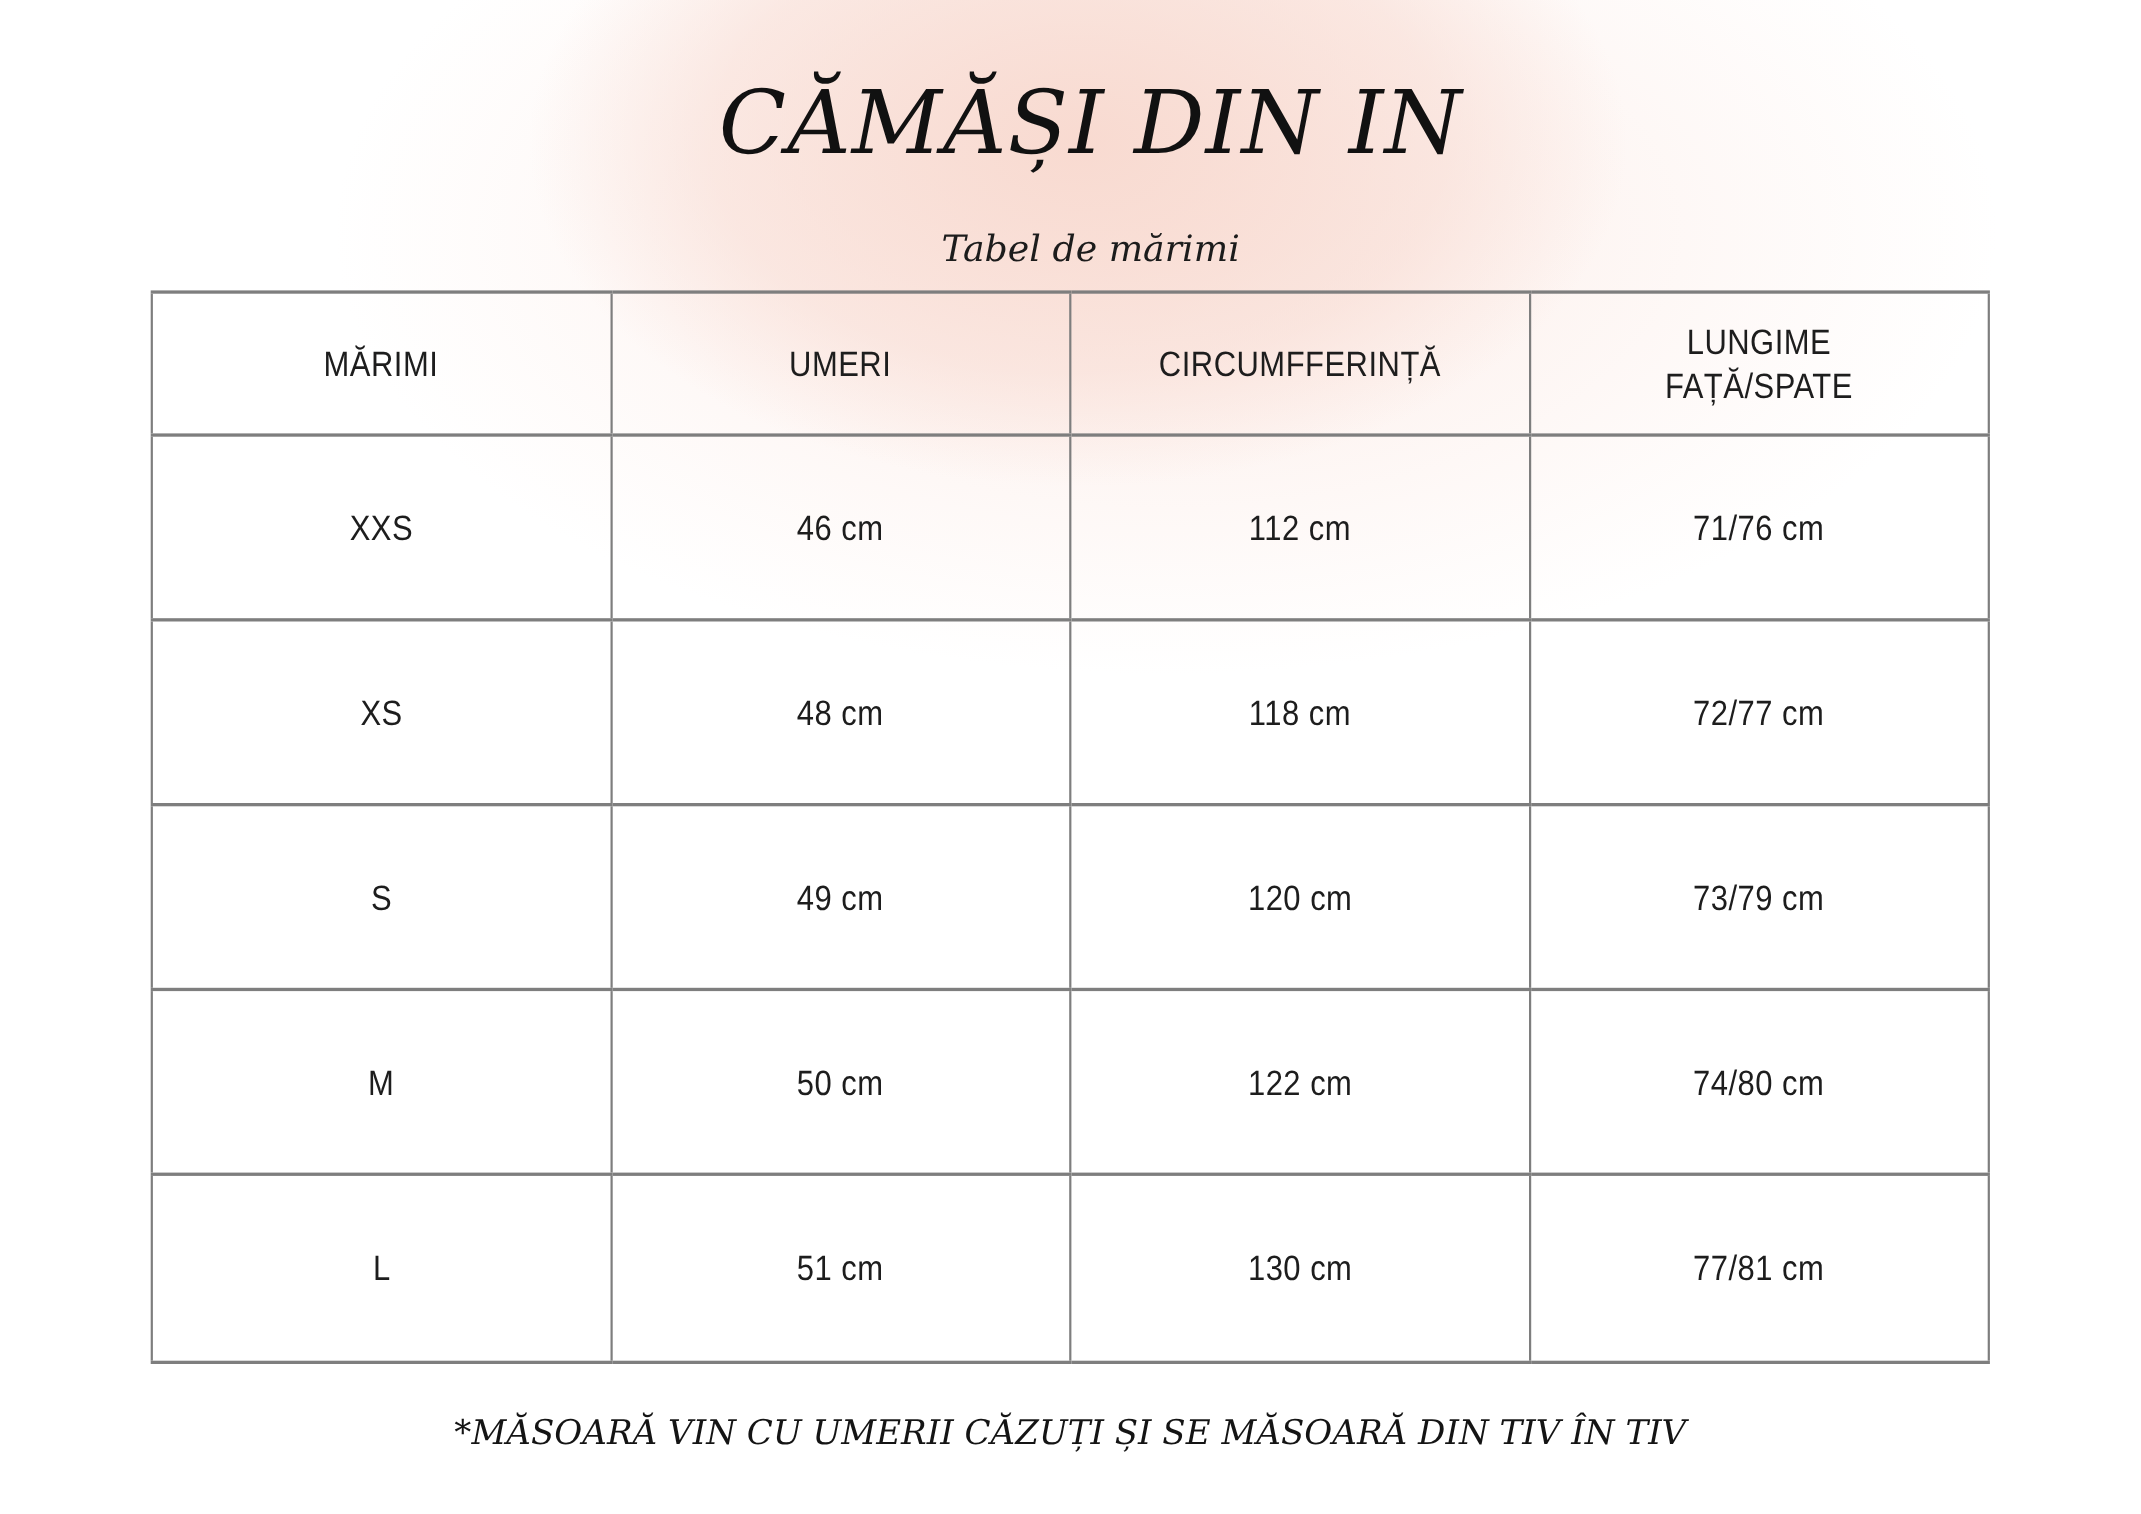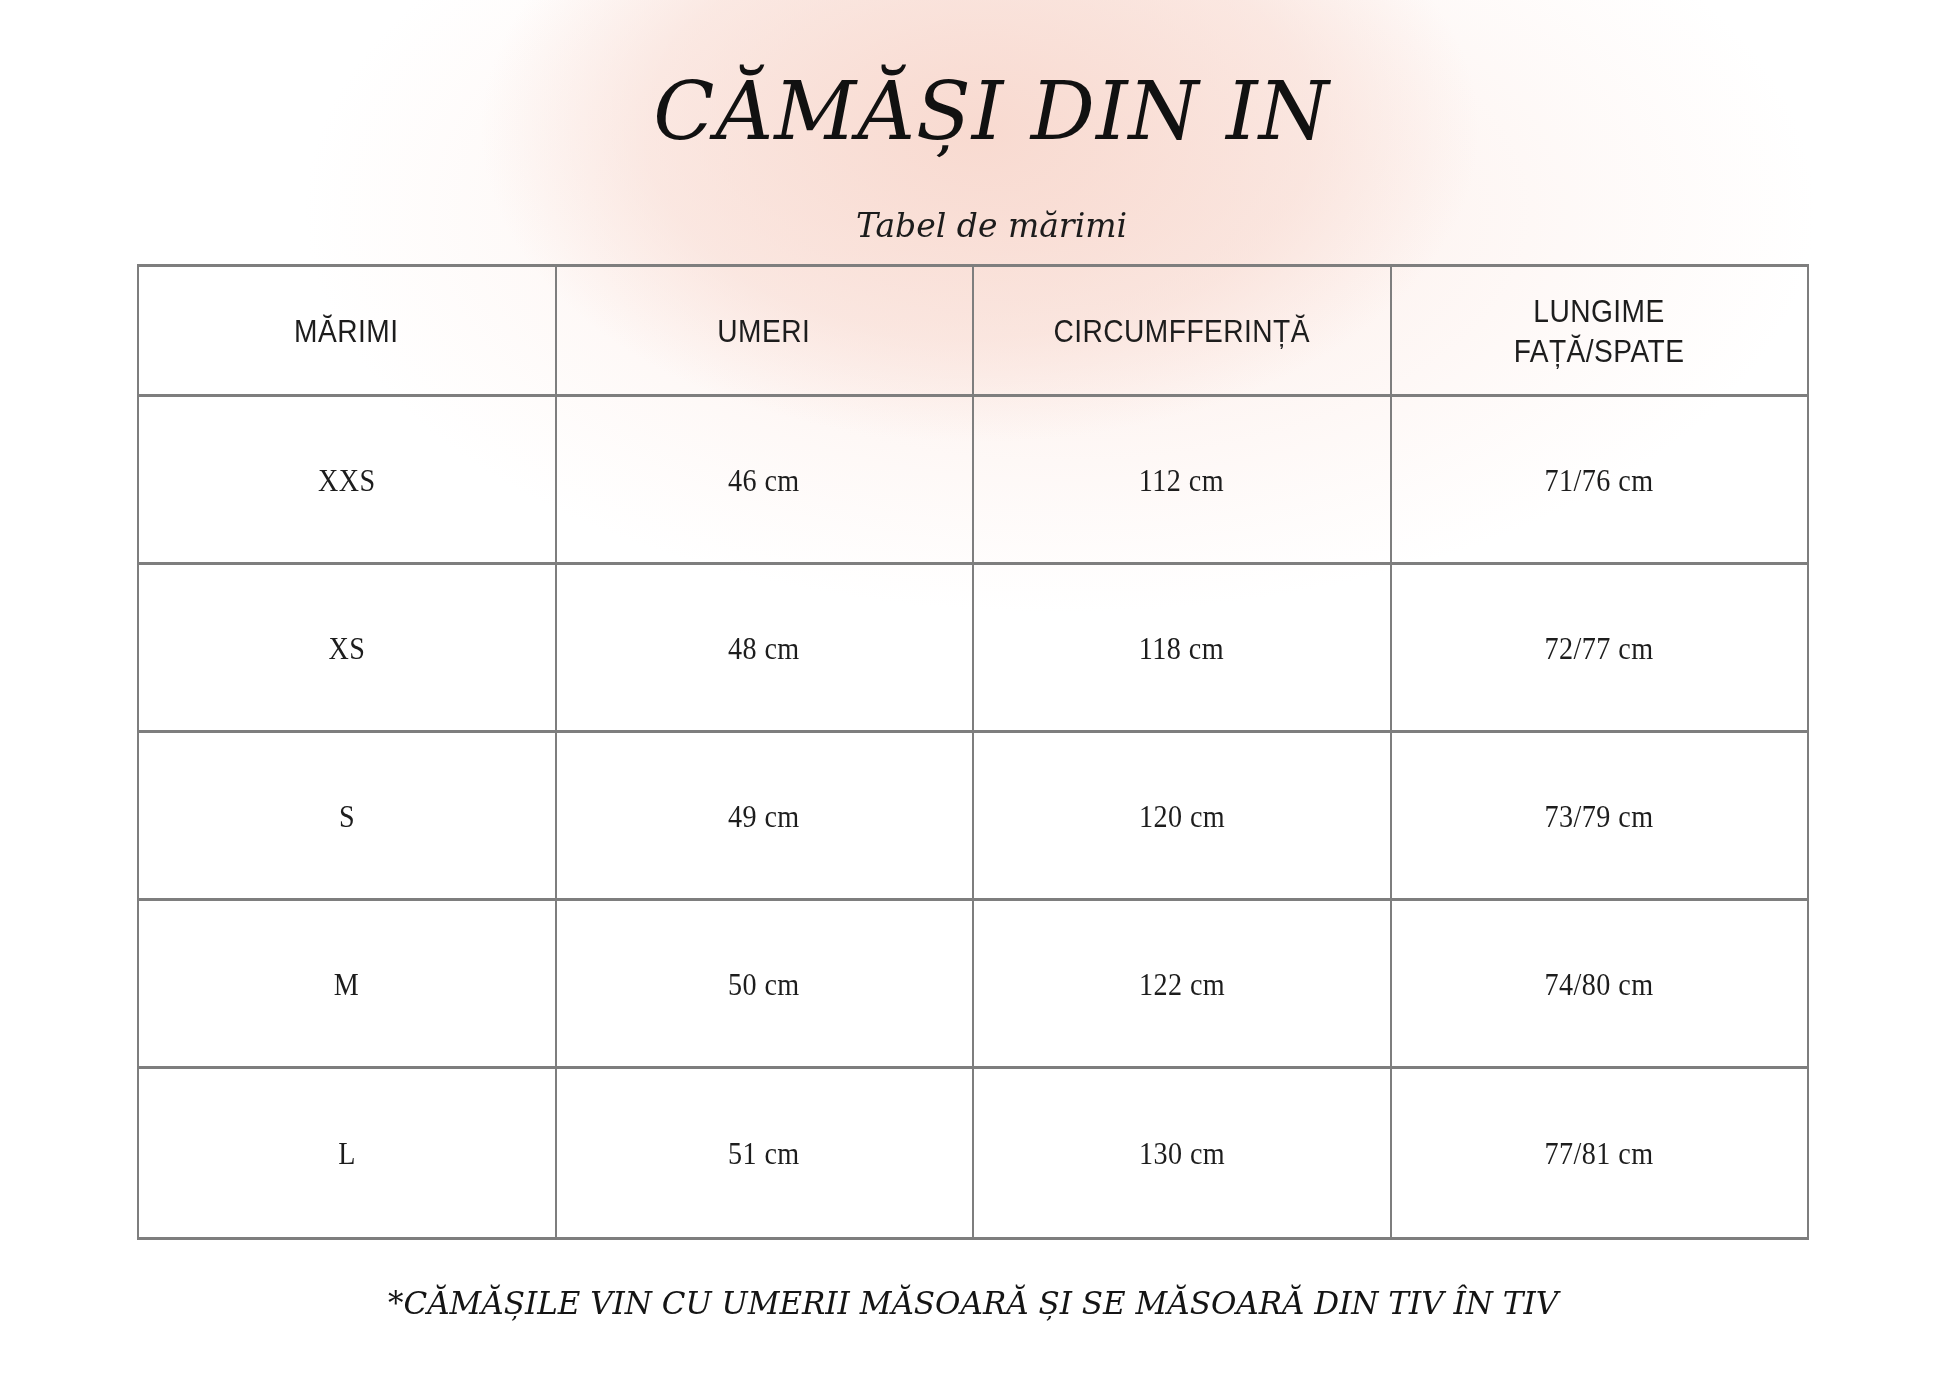--- a/index.html
+++ b/index.html
@@ -67,21 +67,21 @@
     border-bottom: 3px solid #7e7e7e;
     padding: 0;
     text-align: center;
     vertical-align: middle;
     font-weight: 400;
     font-size: 32px;
     color: #1d1d1d;
     background: transparent;
   }
   .size-table thead tr { height: 130px; margin-left: 44px; }
-  .size-table tbody tr { height: 168px; font-family: Liberation Serif, serif; }
+  .size-table tbody tr { height: 168px; }
   .size-table tbody tr:last-child { height: 171px; }
   .cond {
     display: inline-block;
     transform: scaleX(0.88);
     transform-origin: center;
     letter-spacing: 0.5px;
     line-height: 1.25;
   }
   .multiline { white-space: pre-line; }
   .doc-footnote {
@@ -142,15 +142,15 @@
       </tr>
       <tr>
         <td><span class="cond">L</span></td>
         <td><span class="cond">51 cm</span></td>
         <td><span class="cond">130 cm</span></td>
         <td><span class="cond">77/81 cm</span></td>
       </tr>
     </tbody>
   </table>
 
-  <p class="doc-footnote">*CĂMĂȘILE VIN CU UMERII MĂSOARĂ ȘI SE MĂSOARĂ DIN TIV ÎN TIV</p>
+  <p class="doc-footnote">*MĂSOARĂ VIN CU UMERII CĂZUȚI ȘI SE MĂSOARĂ DIN TIV ÎN TIV</p>
 
 </div>
 
 </body></html>

